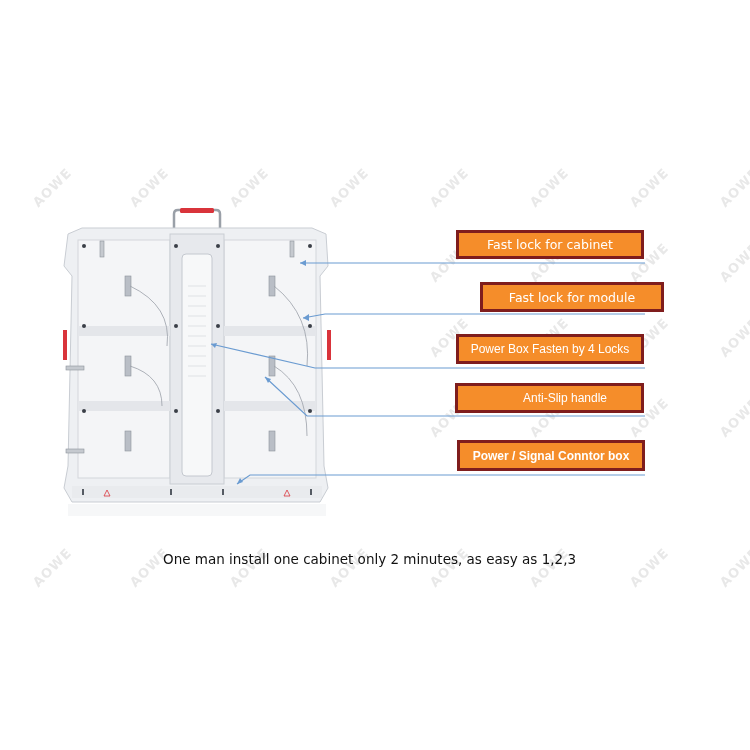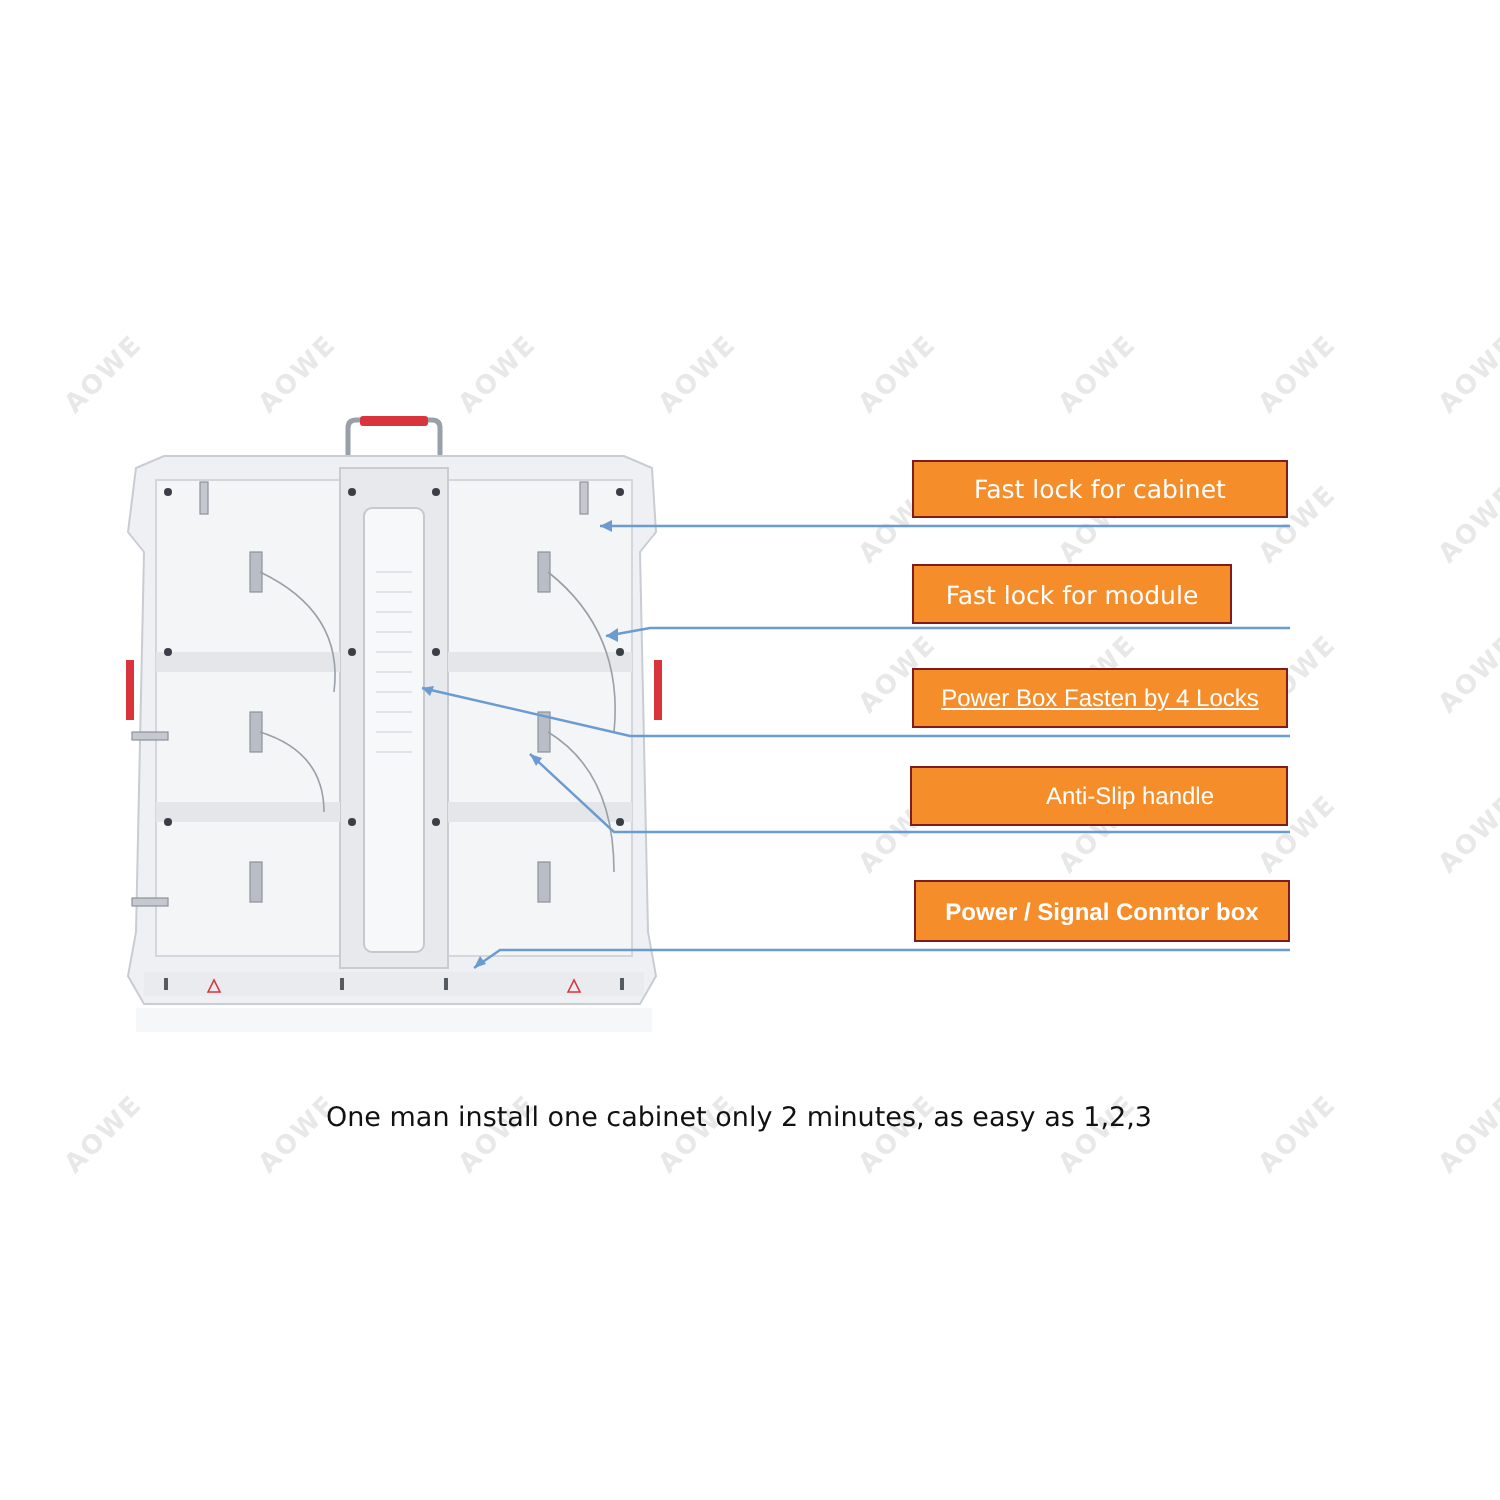--- a/index.html
+++ b/index.html
@@ -20,21 +20,21 @@
 
   .cabinet {
     position: absolute;
     left: 62px; top: 206px;
     width: 270px; height: 310px;
   }
 
   .label-box {
     position: absolute;
     background: #f58d2a;
-    border: 1px solid #7f1d1d;
+    border: 3px solid #7f1d1d;
     color: #ffffff;
     text-align: center;
     display: flex; align-items: center; justify-content: center;
     font-size: 12px;
   }
   .label-box.calibri { font-family: "DejaVu Sans", sans-serif; font-size: 12.5px; }
   .label-box.arial { font-family: "Liberation Sans", sans-serif; font-size: 12px; }
 
   .caption {
     position: absolute;
@@ -192,24 +192,24 @@
     <polygon points="303,318 309,314 309,321"></polygon>
     <polygon points="211,344 217,343 215,348"></polygon>
     <polygon points="265,377 271,379 268,383"></polygon>
     <polygon points="237,484 240,478 243,482"></polygon>
   </g>
 </svg>
 
 <div class="label-box calibri" style="left:456px;top:230px;width:188px;height:29px;">
   <span>Fast lock for cabinet</span>
 </div>
-<div class="label-box calibri" style="left:456px;top:282px;width:160px;height:30px;">
+<div class="label-box calibri" style="left:480px;top:282px;width:184px;height:30px;">
   <span>Fast lock for module</span>
 </div>
-<div class="label-box arial" style="left:456px;top:334px;width:188px;height:30px;text-decoration:underline;">
+<div class="label-box arial" style="left:456px;top:334px;width:188px;height:30px;">
   <span>Power Box Fasten by 4 Locks</span>
 </div>
 <div class="label-box arial" style="left:455px;top:383px;width:189px;height:30px;padding-left:31px;">
   <span>Anti-Slip handle</span>
 </div>
 <div class="label-box arial" style="left:457px;top:440px;width:188px;height:31px;font-weight:bold;">
   <span>Power / Signal Conntor box</span>
 </div>
 
 <div class="caption">One man install one cabinet only 2 minutes, as easy as 1,2,3</div>

